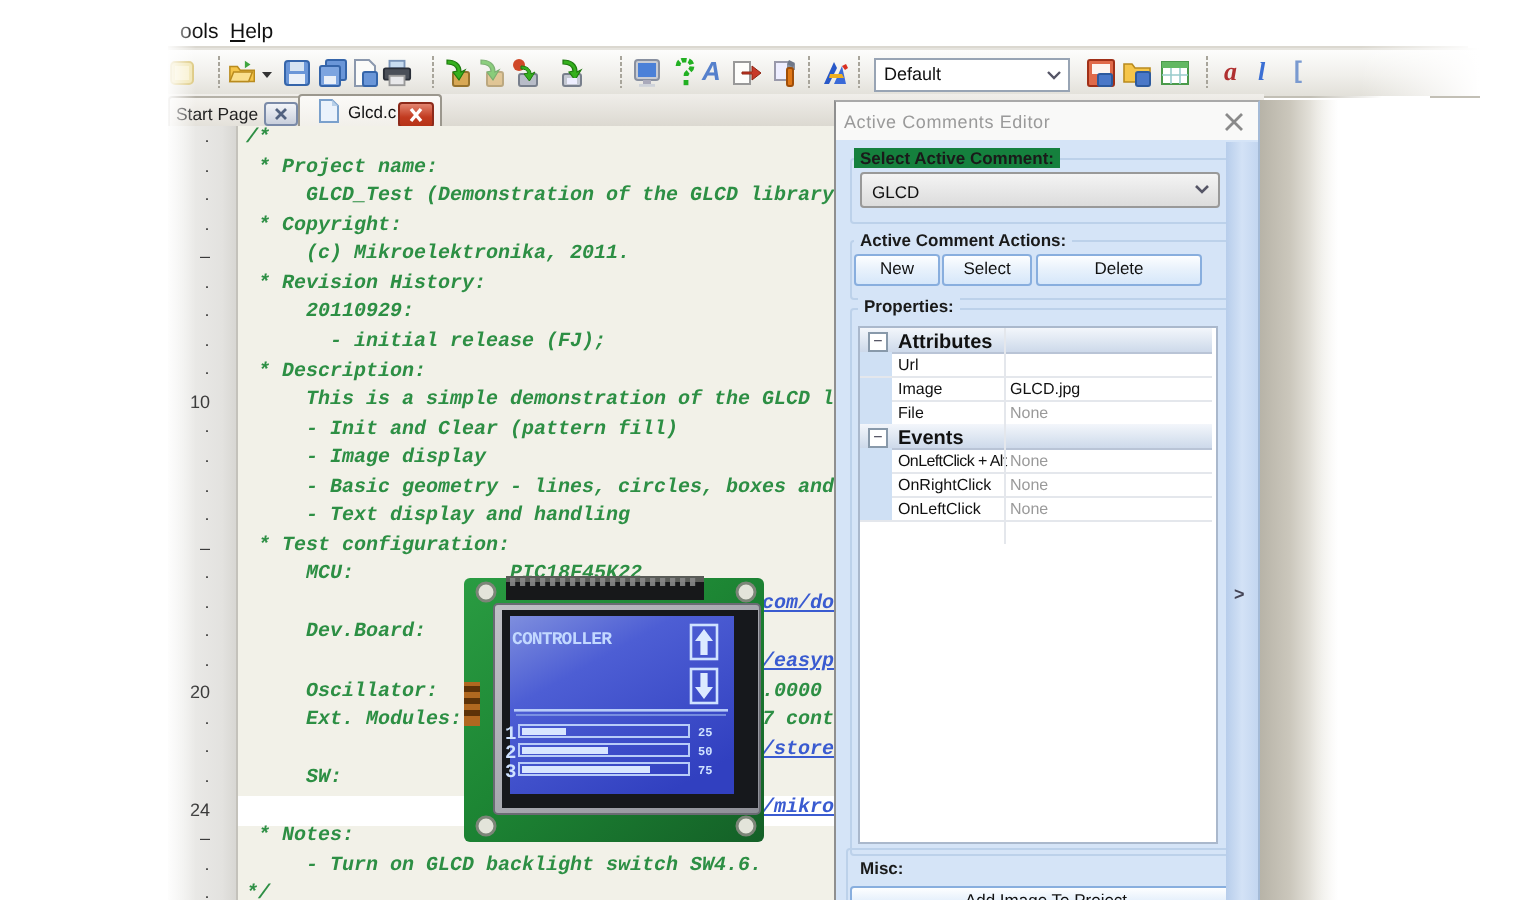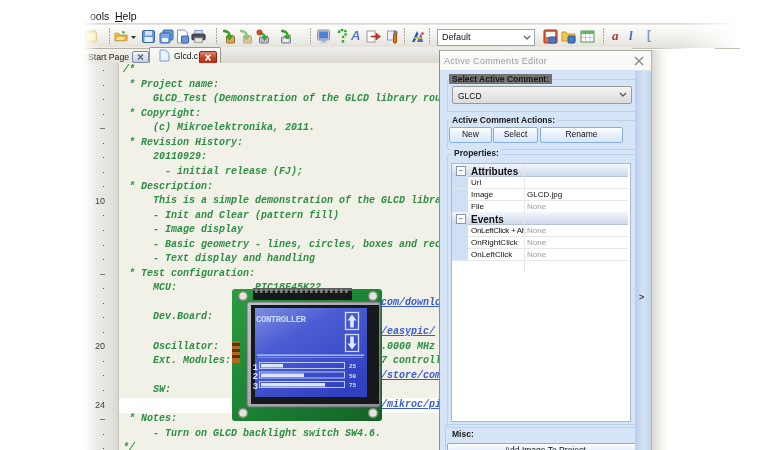--- a/index.html
+++ b/index.html
@@ -34,21 +34,21 @@
 #editor{left:84px;top:63px;width:548px;height:387px;background:#f2f1e8;overflow:hidden;}
 #gutter{position:absolute;left:0;top:0;width:34px;height:387px;
   background:linear-gradient(90deg,#efefed,#e3e2df 80%,#d8d7d3);border-right:1px solid #c4c2bb;}
 #gmarks{position:absolute;right:13px;top:0;margin:0;font-family:"Liberation Sans",sans-serif;
   font-size:9px;line-height:14.55px;color:#3a3a3a;text-align:right;}
 #curline{position:absolute;left:35px;top:335.2px;width:513px;height:14.5px;background:#fff;}
 #code{position:absolute;left:39px;top:0.2px;margin:0;font-family:"Liberation Mono",monospace;
   font-size:10px;font-weight:700;font-style:italic;line-height:14.55px;color:#2d8f44;white-space:pre;}
 #code a{color:#3a5bd0;text-decoration:underline;}
 
-#panel{left:439px;top:50px;width:211px;height:400px;background:#d5e4f7;
+#panel{left:417px;top:50px;width:211px;height:400px;background:#d5e4f7;
   border-left:1px solid #8f8f8f;border-top:1px solid #a9a9a9;border-right:1px solid #a4bad6;}
 #ptitle{position:absolute;left:0;top:0;width:211px;height:19px;background:#f9f9f8;}
 #ptitle span{position:absolute;left:4px;top:5px;font-size:9px;color:#9a9a9a;letter-spacing:.3px;}
 .plabel{position:absolute;font-size:8.5px;font-weight:700;color:#1a1a1a;}
 .gbox{position:absolute;border:1px solid #bcd1ea;border-radius:2px;}
 #combo{position:absolute;left:12px;top:35px;width:178px;height:16px;border:1px solid #999;
   border-radius:2px;background:linear-gradient(#f4f4f4,#dcdcdc);}
 #combo span{position:absolute;left:5px;top:3.5px;font-size:8.5px;color:#111;}
 .btn{position:absolute;height:14px;border:1px solid #88aede;border-radius:2px;
   background:linear-gradient(#fdfeff,#e9f2fc 45%,#d6e7fa);font-size:8.5px;color:#111;
@@ -280,32 +280,32 @@
 </div>
 <div class="abs" id="gstrip"></div>
 <div class="abs" id="panel">
   <div id="ptitle">
         <span>Active Comments Editor</span>
     <svg style="position:absolute;left:194px;top:5px" width="10" height="10" viewBox="0 0 10 10">
           <path d="M1 1l8 8M9 1l-8 8" stroke="#8a8a8a" stroke-width="1.4"></path>
         </svg>
   </div>
   <div class="gbox" style="left:7px;top:28px;width:196px;height:31px"></div>
-  <span class="plabel" style="left:9px;top:23px;background:#737373;padding:0 3px">Select Active Comment:</span>
+  <span class="plabel" style="left:9px;top:23px;background:#15803d;padding:0 3px">Select Active Comment:</span>
   <div id="combo">
         <span>GLCD</span>
     <svg style="position:absolute;right:4px;top:5px" width="8" height="6" viewBox="0 0 8 6">
           <path d="M1 1l3 3 3-3" fill="none" stroke="#556" stroke-width="1.3"></path>
         </svg>
   </div>
   <div class="gbox" style="left:7px;top:69px;width:196px;height:28px"></div>
   <span class="plabel" style="left:9px;top:64px;background:#d5e4f7;padding:0 3px">Active Comment Actions:</span>
   <div class="btn" style="left:9px;top:76px;width:41px">New</div>
   <div class="btn" style="left:53px;top:76px;width:43px">Select</div>
-  <div class="btn" style="left:100px;top:76px;width:81px">Rename</div>
+  <div class="btn" style="left:100px;top:76px;width:81px">Delete</div>
   <div class="gbox" style="left:7px;top:103px;width:196px;height:272px"></div>
   <span class="plabel" style="left:11px;top:97px;background:#d5e4f7;padding:0 3px">Properties:</span>
   <div id="grid">
     <div class="ghead" style="top:0">
           <span class="gmin">−</span>
           <b>Attributes</b>
         </div>
     <div class="grow" style="top:24px">
           <span class="ind"></span>
           <span class="k">Image</span>

